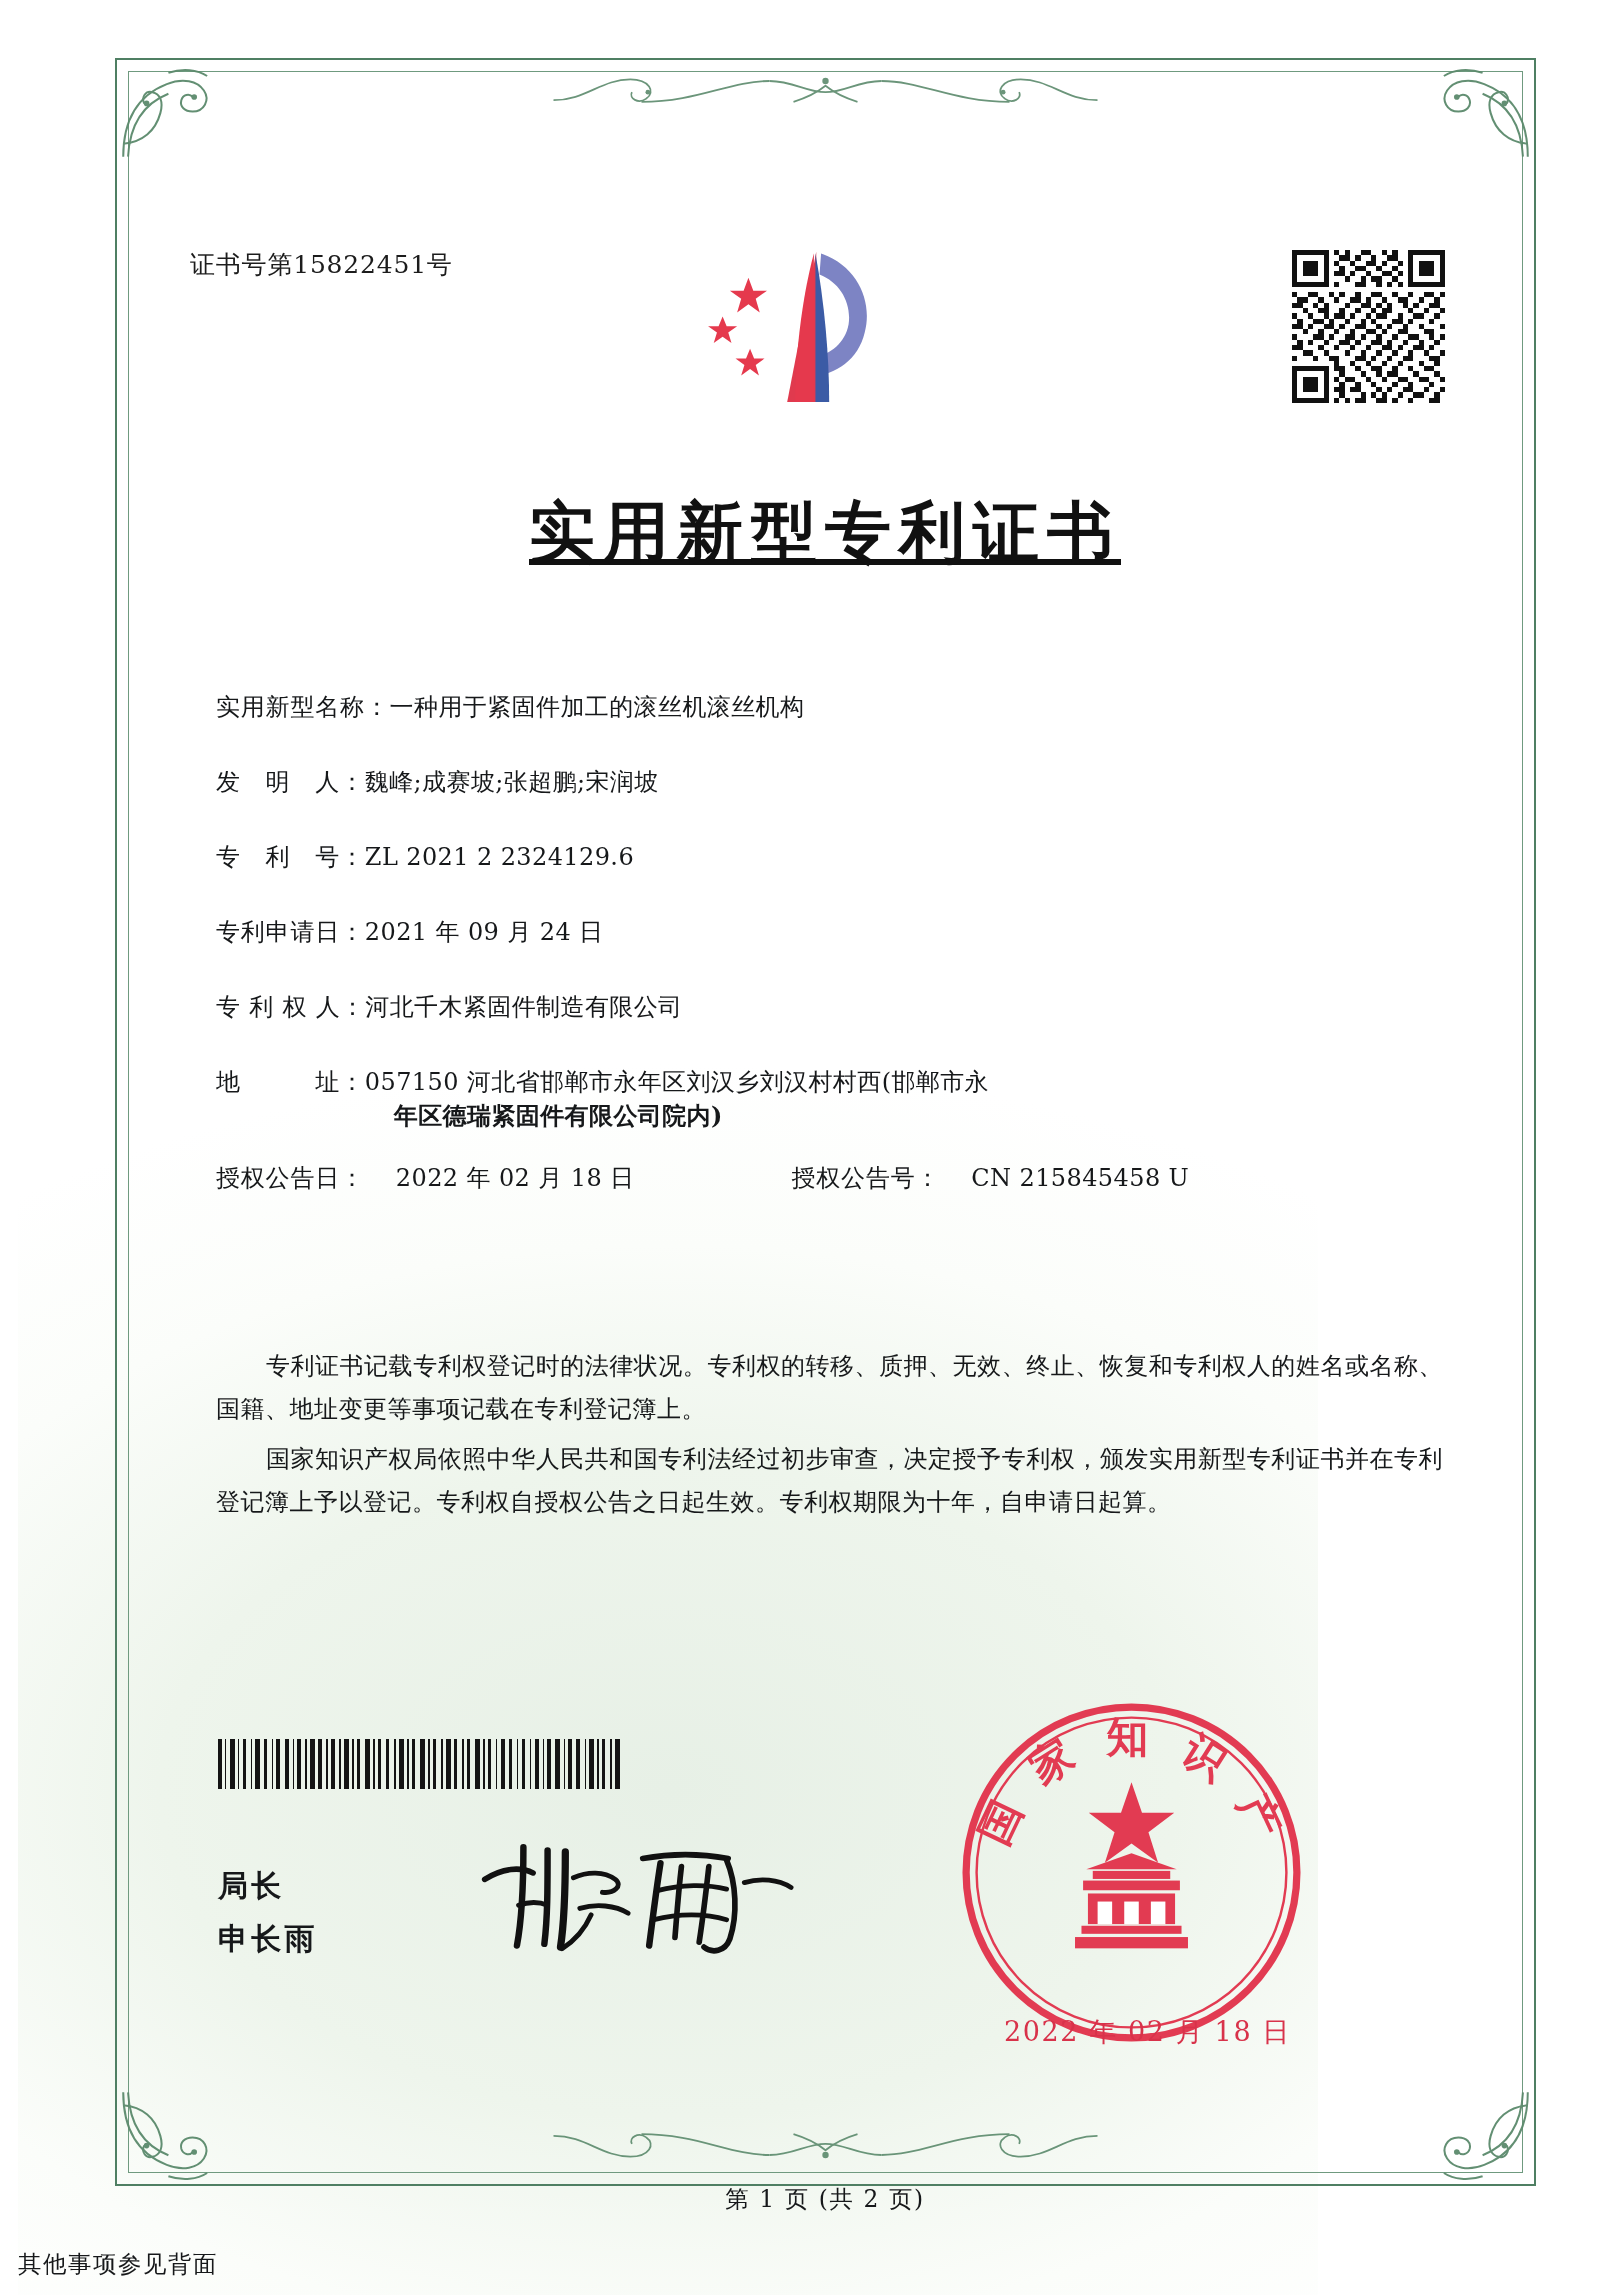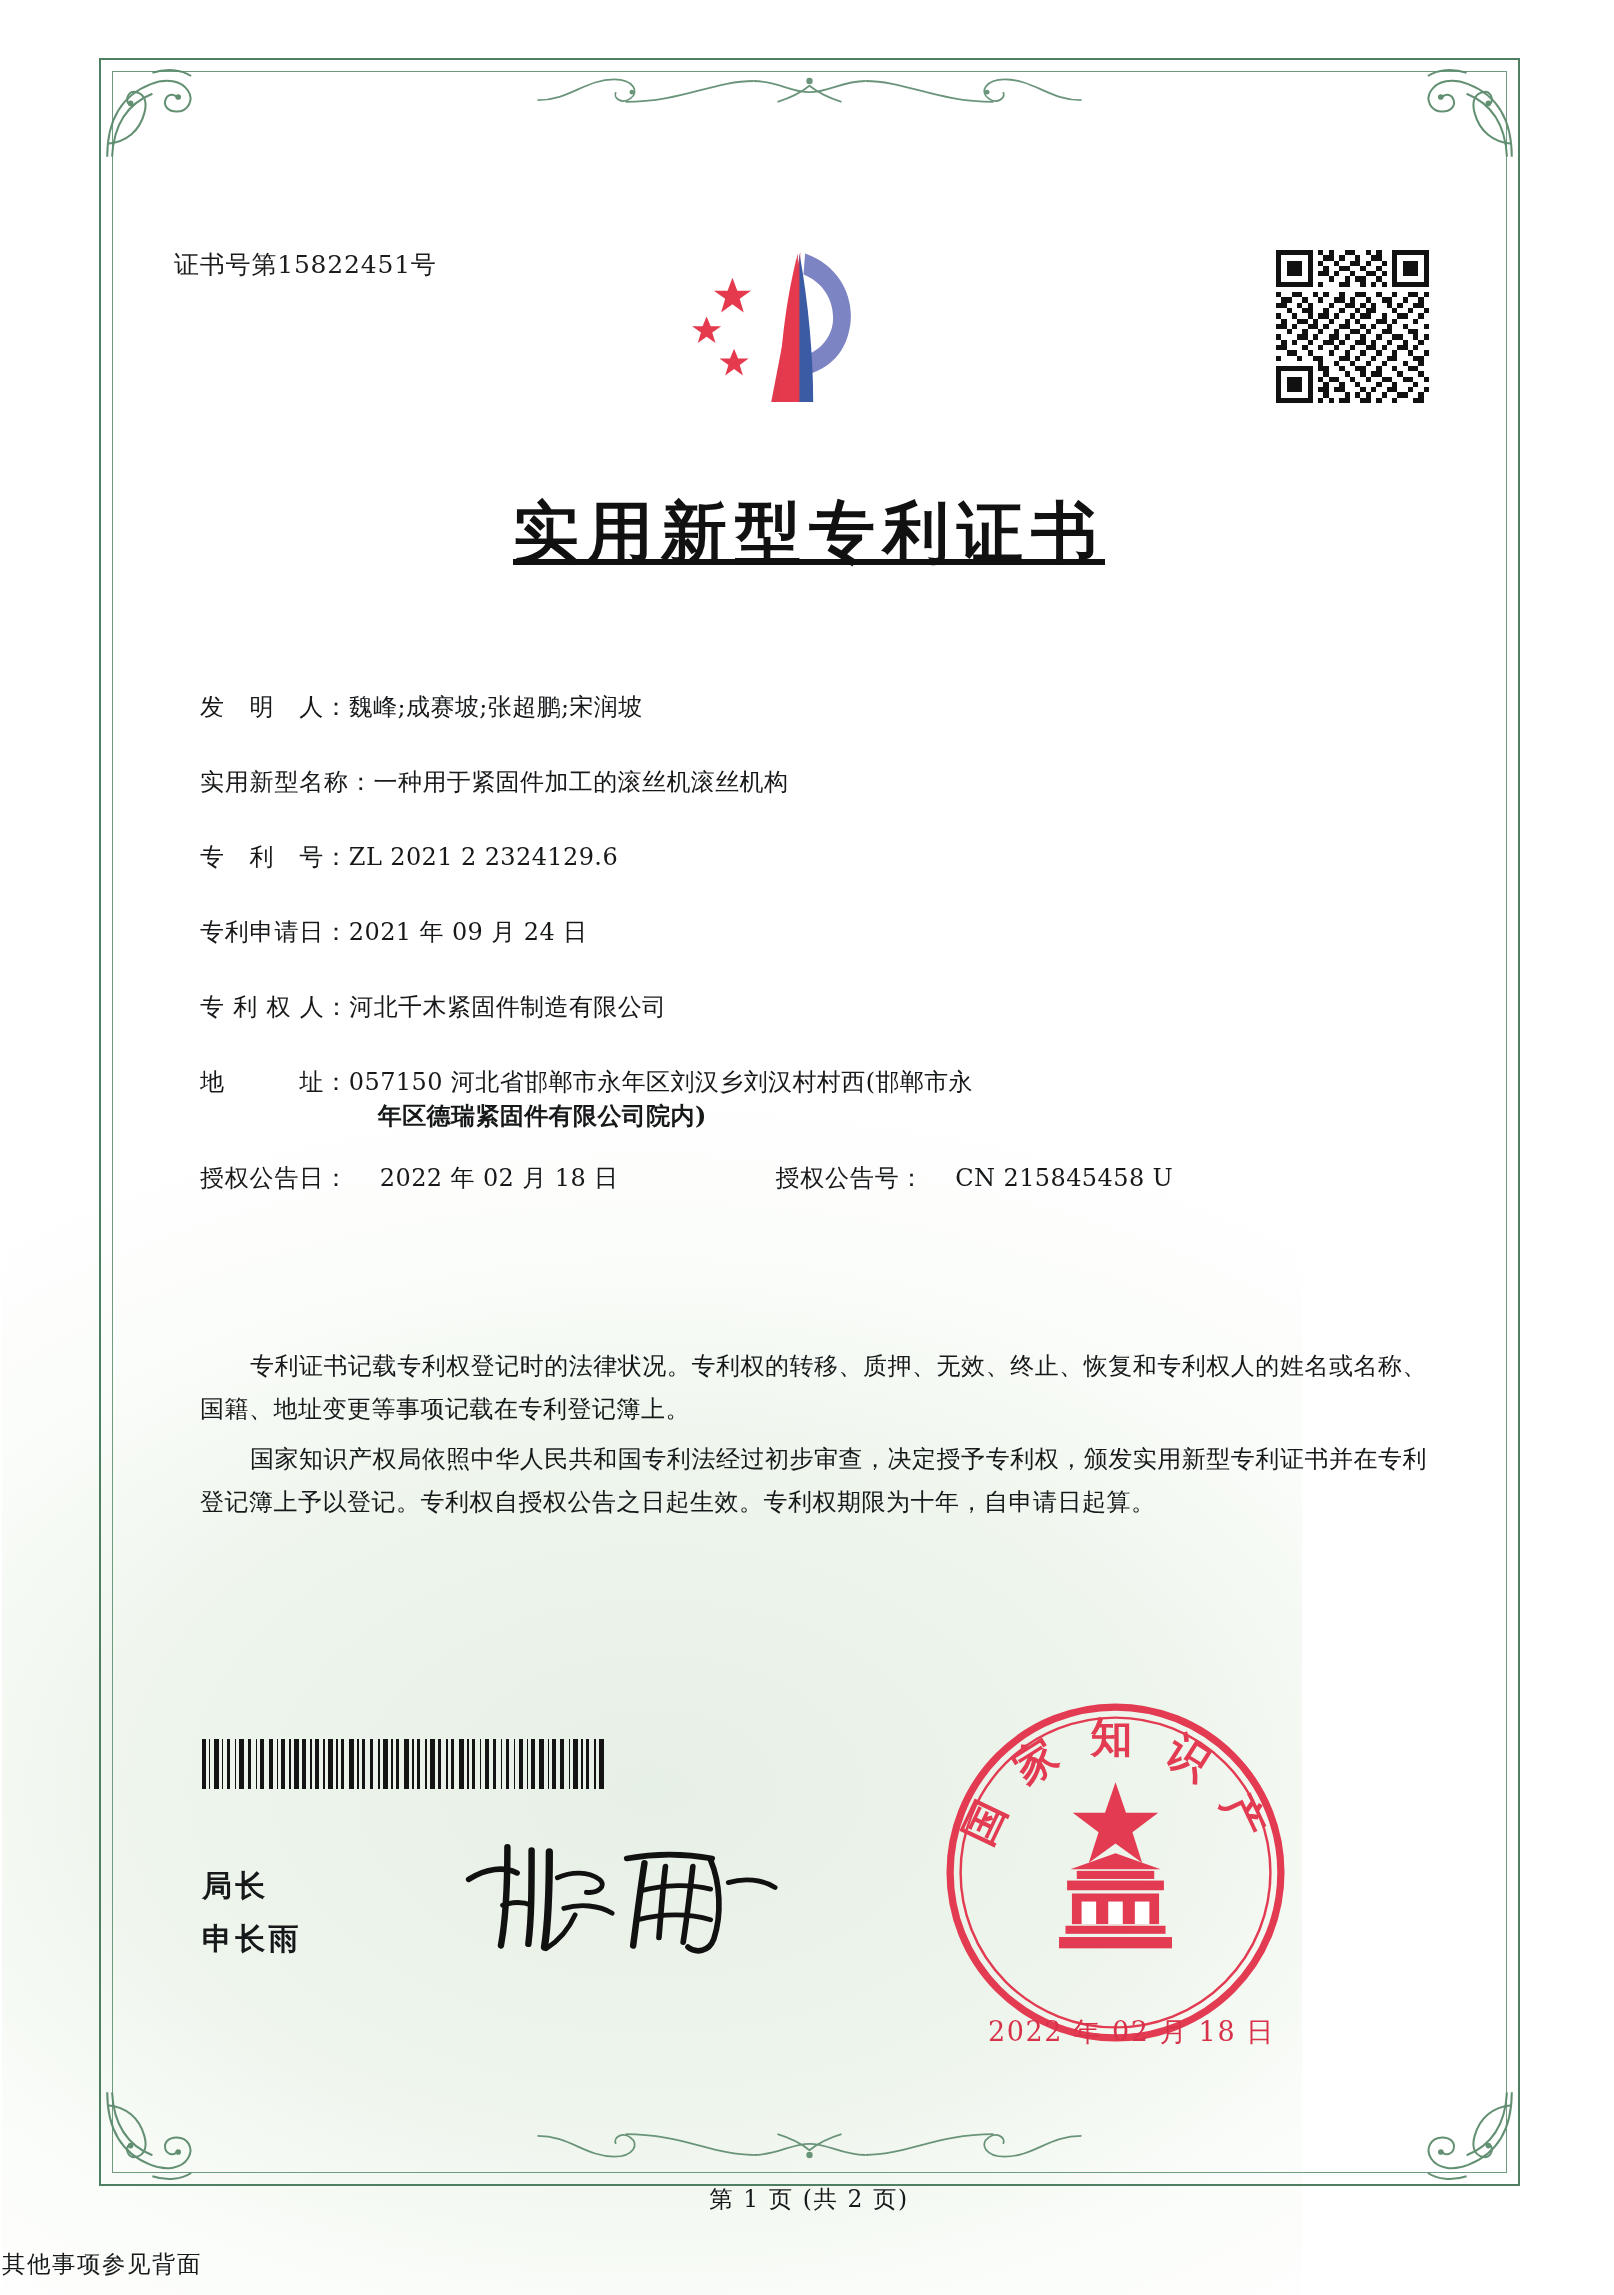--- a/index.html
+++ b/index.html
@@ -11,21 +11,21 @@
     width: 1614px;
     height: 2295px;
     font-family: "DejaVu Serif", "Liberation Serif", serif;
     position: relative;
     overflow: hidden;
   }
 
   
   .page {
     position: absolute;
-    left: 2px; top: 0;
+    left: 18px; top: 0;
     width: 1300px;
     height: 2295px;
     background:
       radial-gradient(ellipse 1130px 726px at 50% 78%, #e7f0e6 0%, #eef5ec 45%, #fbfdfa 75%, #ffffff 100%),
       linear-gradient(180deg, #ffffff 0%, #ffffff 40%, #f4f9f2 75%, #eef5ec 100%);
   }
 
   
   .border-outer {
     position: absolute;
@@ -534,27 +534,27 @@
           <rect x="26" y="28" width="2" height="1"></rect>
       </g>
     </svg>
   </div>
 
   <div class="title">实用新型专利证书</div>
 
   <div class="fields">
 
     <div class="field-row">
+      <span class="field-label">实用新型名称：</span>
+      <span class="field-value">一种用于紧固件加工的滚丝机滚丝机构</span>
+    </div>
+
+    <div class="field-row">
       <span class="field-label">发　明　人：</span>
       <span class="field-value">魏峰;成赛坡;张超鹏;宋润坡</span>
-    </div>
-
-    <div class="field-row">
-      <span class="field-label">实用新型名称：</span>
-      <span class="field-value">一种用于紧固件加工的滚丝机滚丝机构</span>
     </div>
 
     <div class="field-row">
       <span class="field-label">专　利　号：</span>
       <span class="field-value">ZL 2021 2 2324129.6</span>
     </div>
 
     <div class="field-row">
       <span class="field-label">专利申请日：</span>
       <span class="field-value">2021 年 09 月 24 日</span>

